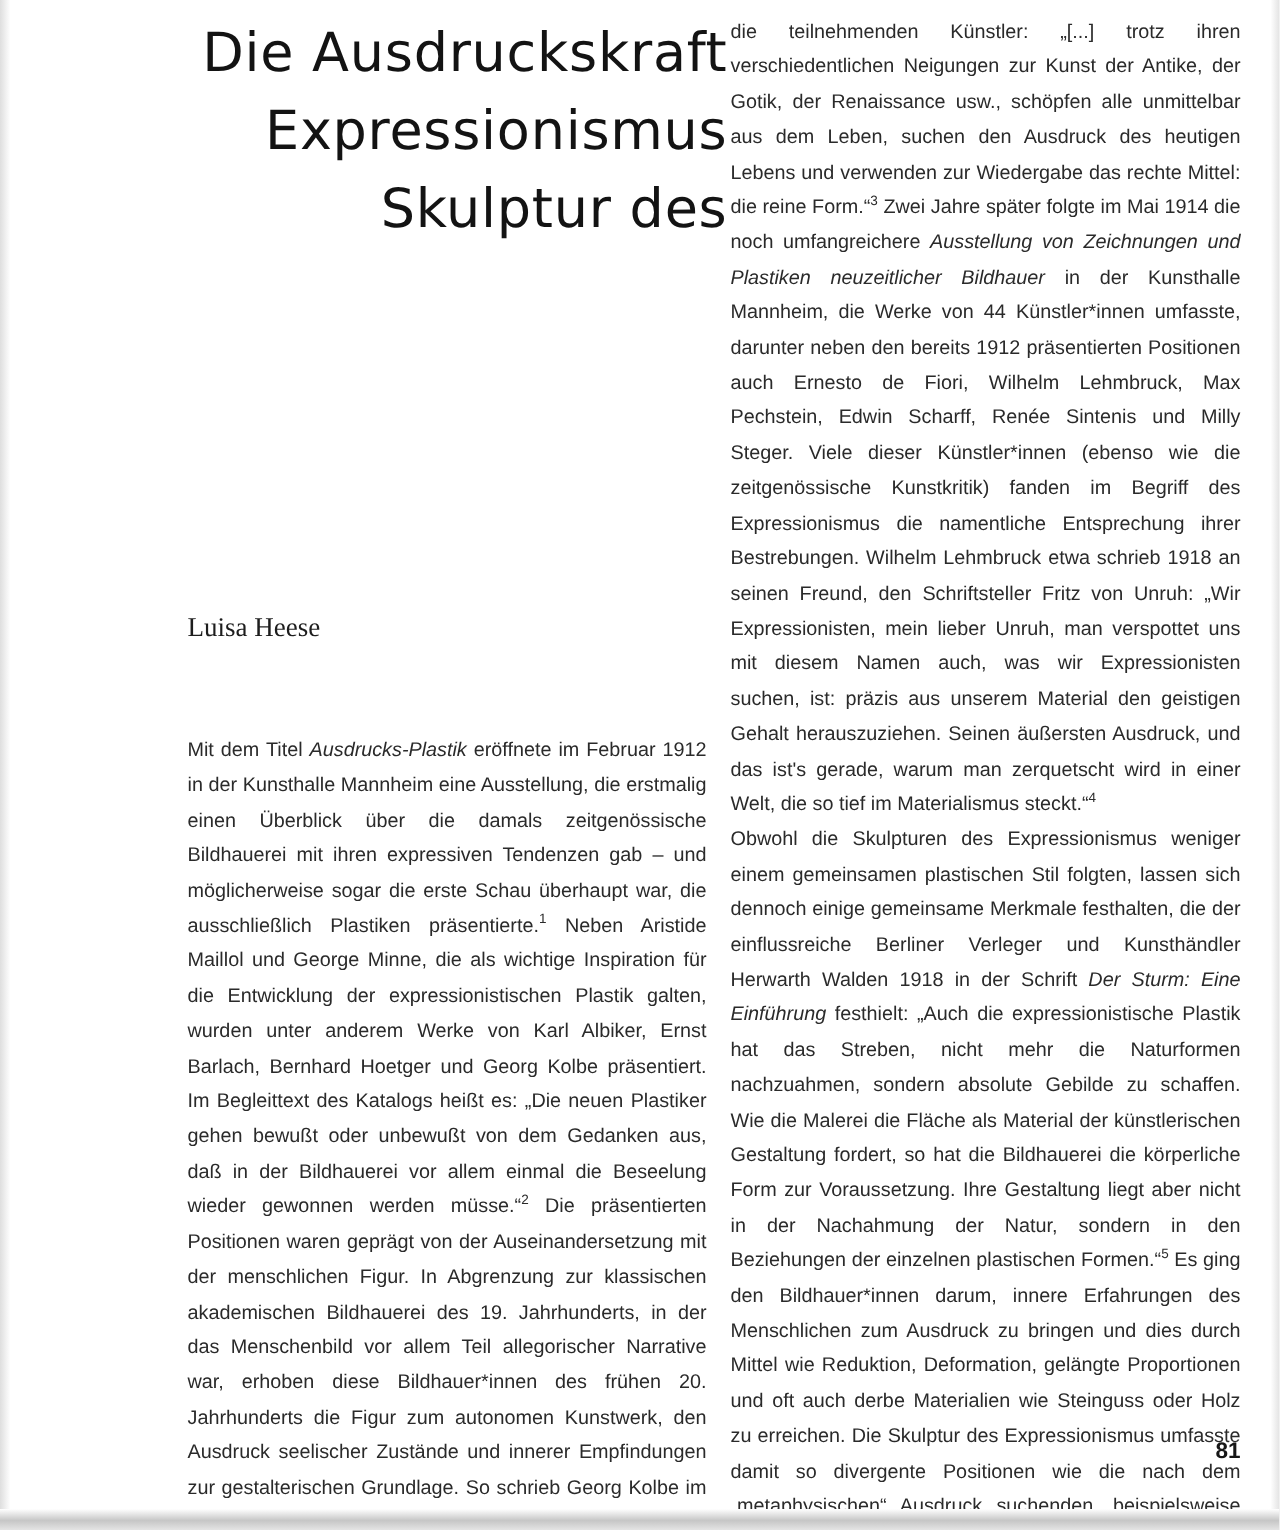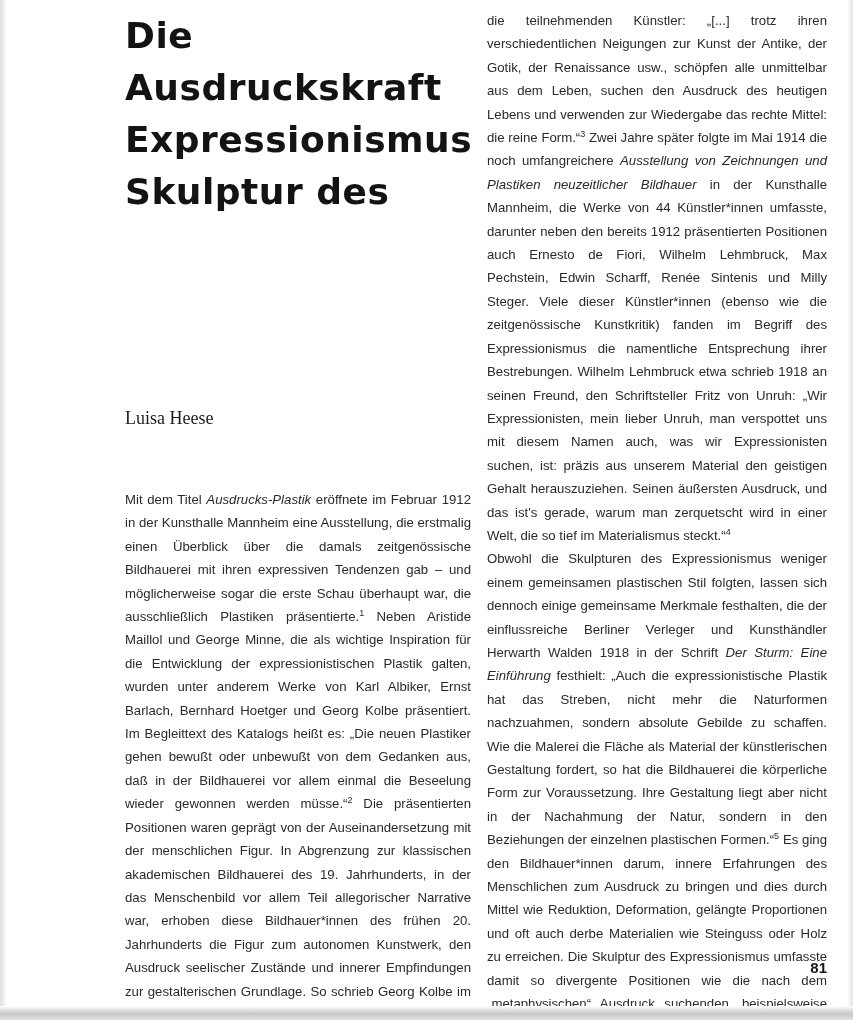--- a/index.html
+++ b/index.html
@@ -26,25 +26,26 @@
     position: absolute; right: 0; top: 0; bottom: 0; width: 6px;
     background: linear-gradient(to left, #e3e3e3, #ffffff);
   }
 
   .article-title {
     position: absolute;
     left: 125px;
     top: 10px;
     width: 360px;
     font-family: "DejaVu Sans", sans-serif;
-    font-weight: bold;
+    font-weight: normal;
     font-size: 36px;
     line-height: 52px;
     letter-spacing: 0.5px;
     color: #131313;
+    text-align: right;
   }
   .author {
     position: absolute;
     left: 125px;
     top: 408px;
     font-family: Liberation Serif, serif;
     font-size: 18px;
     color: #1d1d1d;
   }
   .col {

